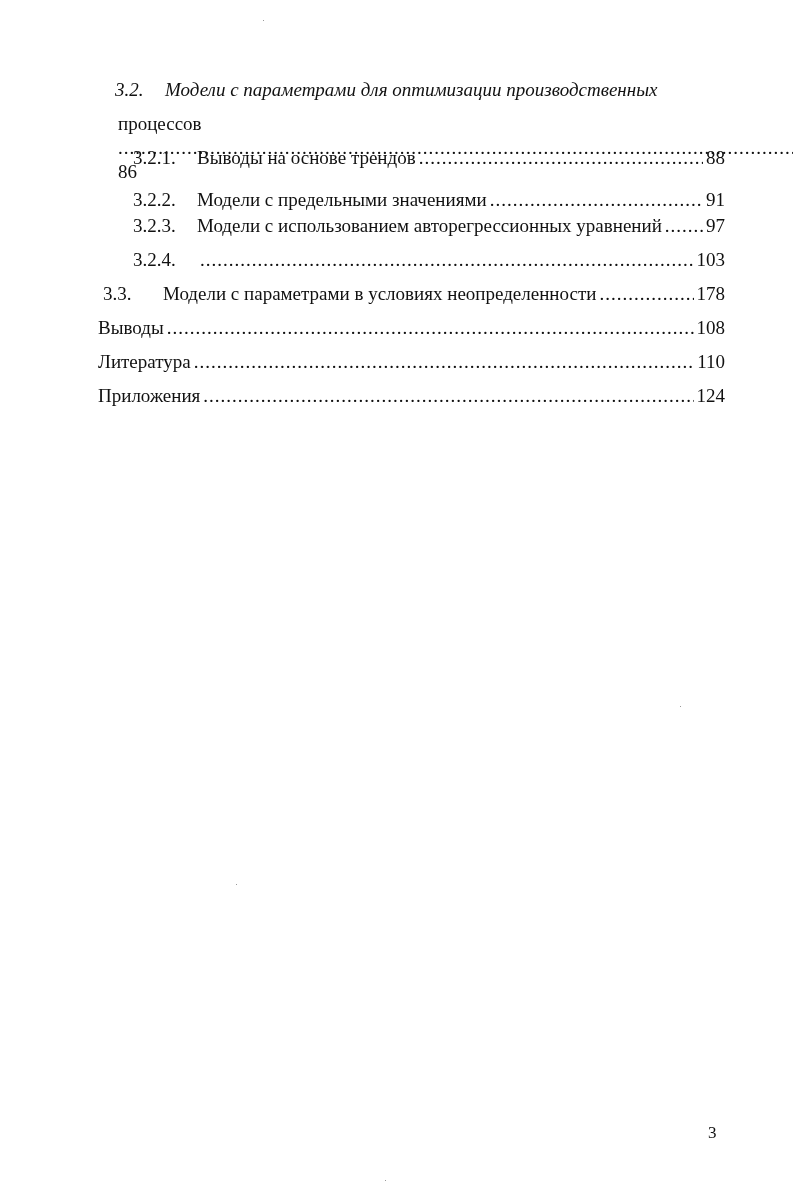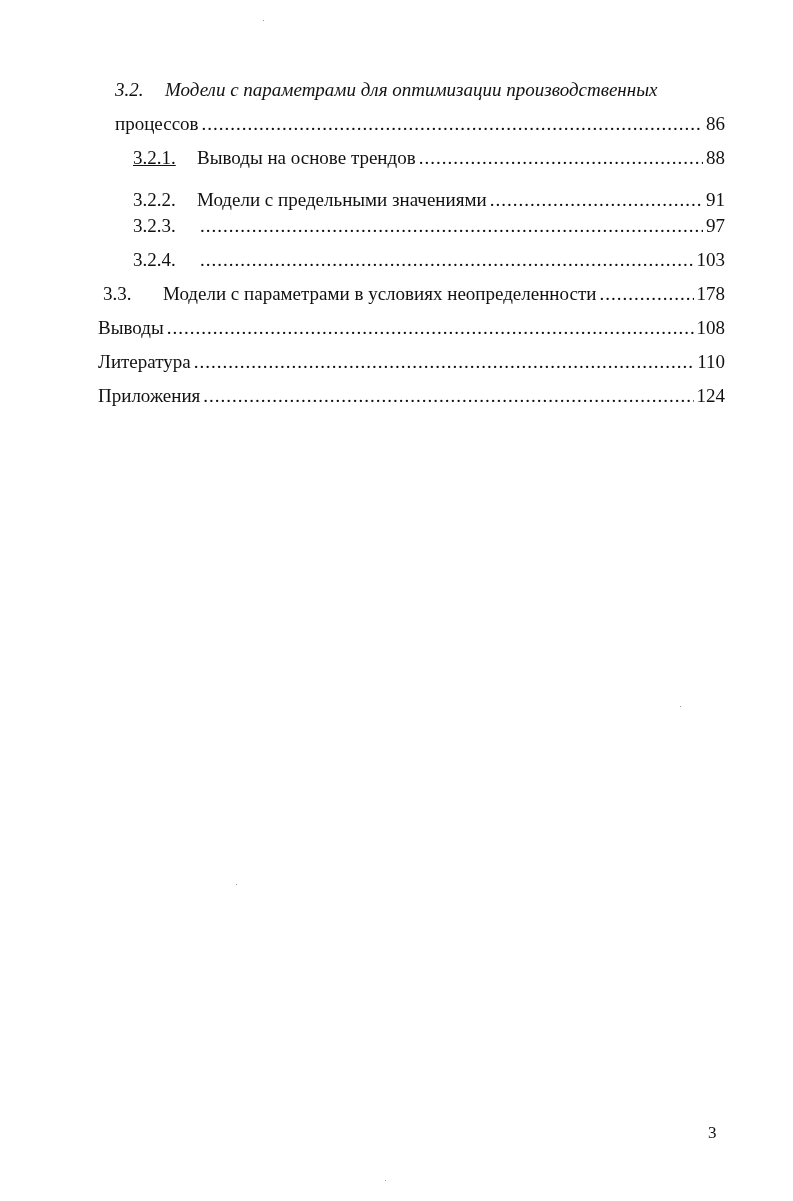--- a/index.html
+++ b/index.html
@@ -23,42 +23,43 @@
   .speck { position: absolute; width: 1px; height: 1px; background: #999; }
   #page-number { position: absolute; left: 708px; top: 1123px; font-size: 17px; }
 </style>
 </head>
 <body>
 
 <div class="line" style="left:115px; top:78px;font-style:italic;">
   <span class="num" style="width:50px;">3.2.</span>
   <span class="title">Модели с параметрами для оптимизации производственных</span>
 </div>
-<div class="line" style="left:115px; top:112px; width:610px;">
+<div class="line" style="left:115px; top:112px; width:610px;flex-direction:column;">
   <span class="title">процессов</span>
   <span class="leader"></span>
   <span class="page">86</span>
 </div>
 
 <div class="line" style="left:133px; top:146px; width:592px;">
-  <span class="num" style="width:64px;text-decoration:underline;">3.2.1.</span>
+  <span class="num" style="width:64px;">3.2.1.</span>
   <span class="title">Выводы на основе трендов</span>
   <span class="leader"></span>
   <span class="page">88</span>
 </div>
 
 <div class="line" style="left:133px; top:188px; width:592px;">
   <span class="num" style="width:64px;">3.2.2.</span>
   <span class="title">Модели с предельными значениями</span>
   <span class="leader"></span>
   <span class="page">91</span>
 </div>
 
 <div class="line" style="left:133px; top:214px; width:592px;">
   <span class="num" style="width:64px;">3.2.3.</span>
+  <span class="title">Модели с использованием авторегрессионных уравнений</span>
   <span class="leader"></span>
   <span class="page">97</span>
 </div>
 
 <div class="line" style="left:133px; top:248px; width:592px;">
   <span class="num" style="width:64px;">3.2.4.</span>
   <span class="leader"></span>
   <span class="page">103</span>
 </div>
 

